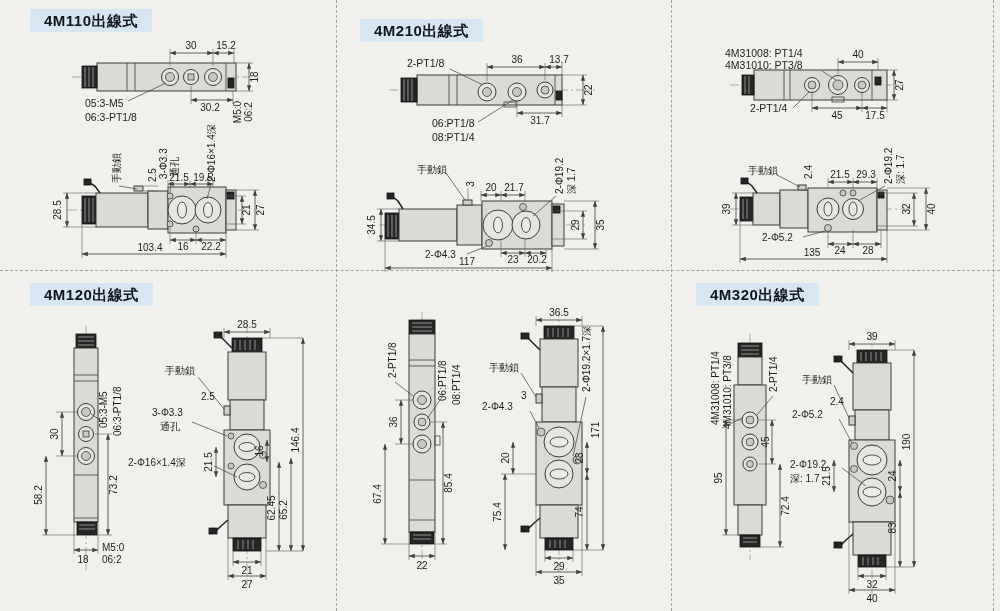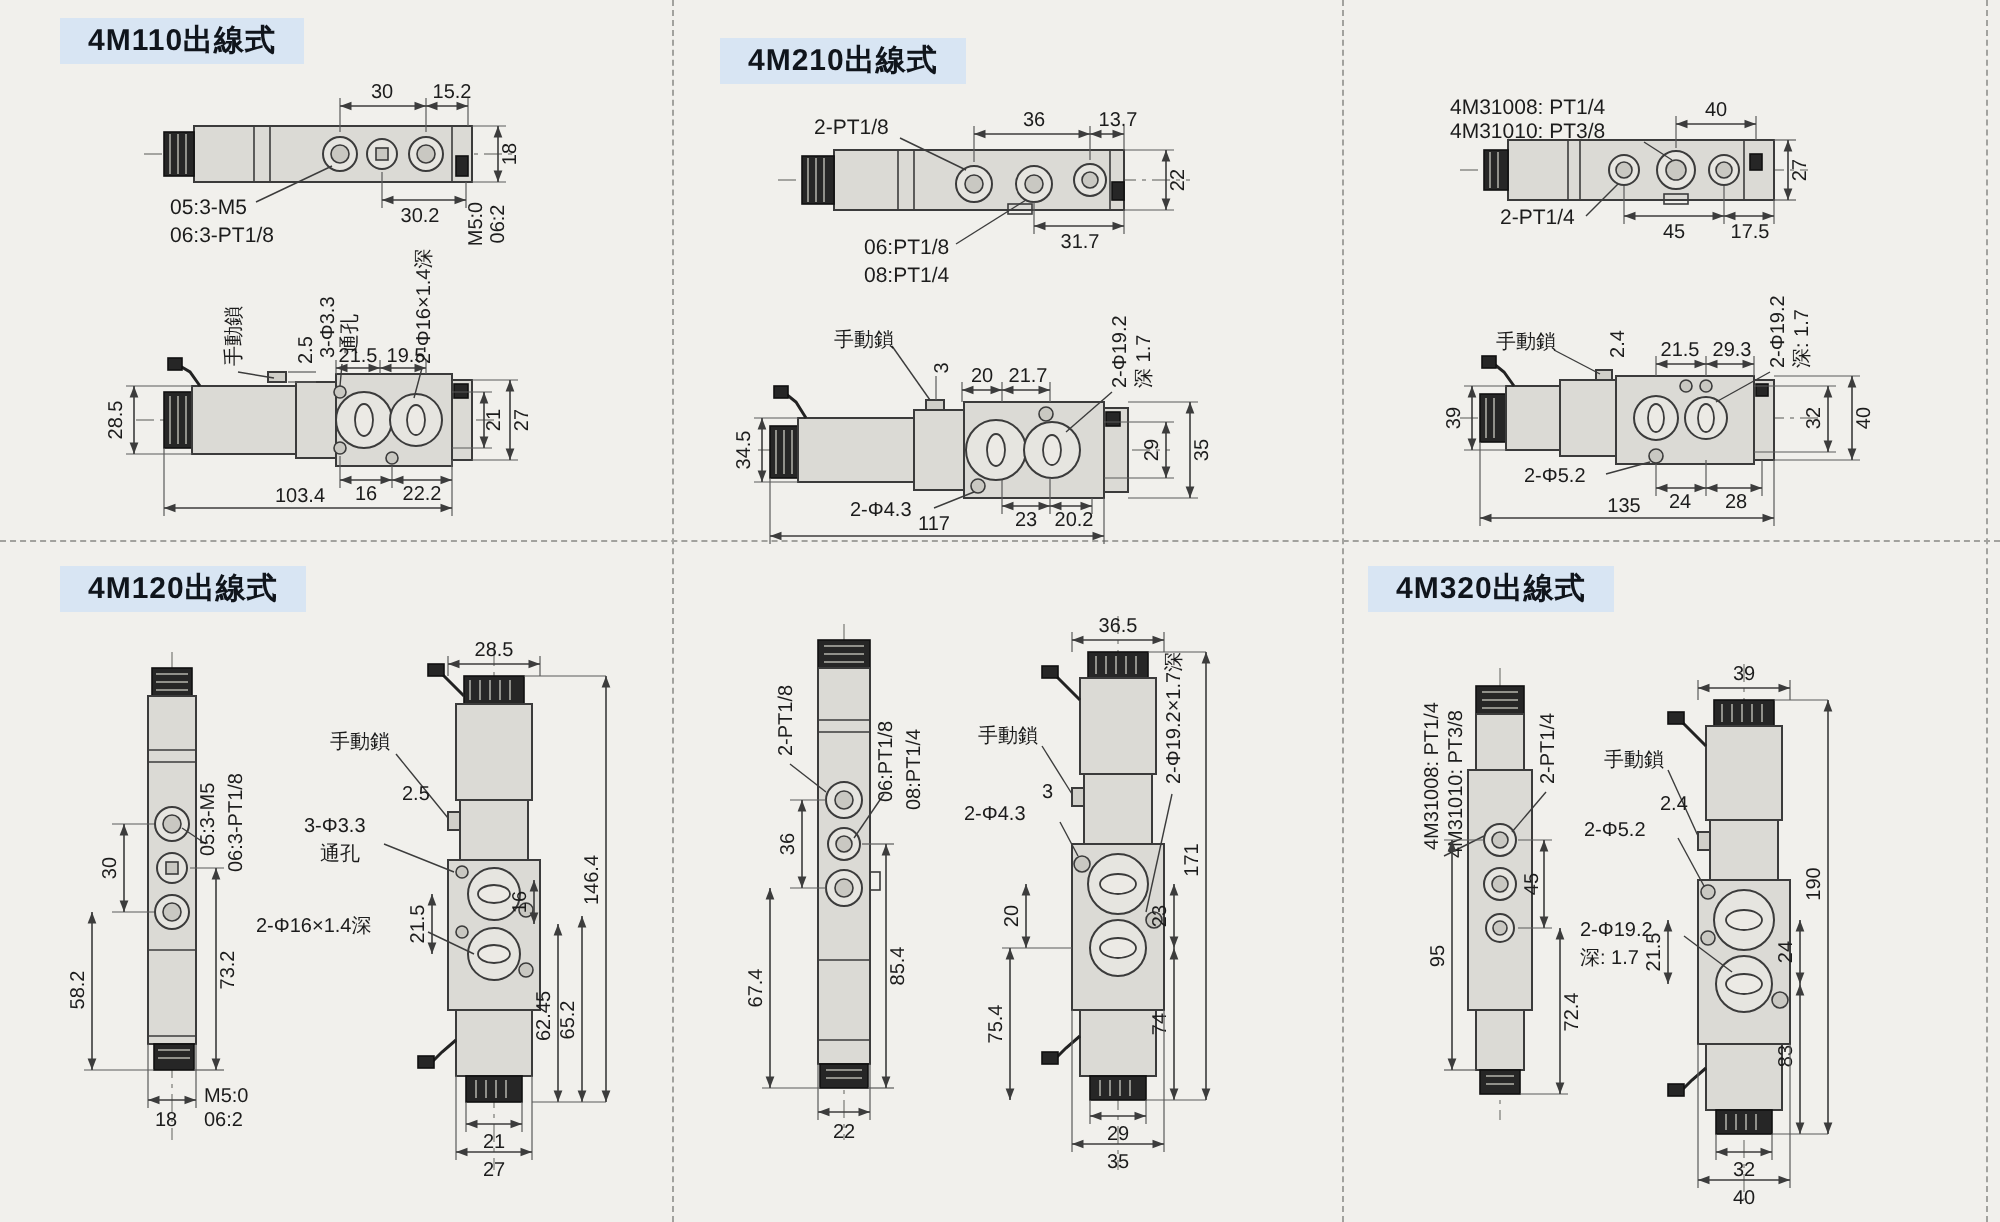--- a/index.html
+++ b/index.html
@@ -590,21 +590,21 @@
       <text class="tm" x="222" y="300">29</text>
       <line class="ext" x1="199" y1="235" x2="199" y2="306"></line>
           <line class="ext" x1="245" y1="235" x2="245" y2="306"></line>
       <line class="dim" x1="199" y1="302" x2="245" y2="302" marker-start="url(#arw)" marker-end="url(#arw)"></line>
       <text class="tm" x="222" y="314">35</text>
     </g>
   </svg>
 </div>
 
 <div class="panel" style="left:672px;top:270px;width:328px;height:341px">
-  <div class="badge" style="left:12px;top:13px">4M320出線式</div>
+  <div class="badge" style="left:24px;top:13px">4M320出線式</div>
   <svg width="328" height="341" viewBox="0 0 328 341">
     <g>
       <line class="cl" x1="78" y1="64" x2="78" y2="290"></line>
       <rect class="cn" x="66" y="73" width="24" height="14"></rect>
       <line class="rib" x1="69" y1="76" x2="87" y2="76"></line>
           <line class="rib" x1="69" y1="80" x2="87" y2="80"></line>
           <line class="rib" x1="69" y1="84" x2="87" y2="84"></line>
       <rect class="vb" x="66" y="87" width="24" height="28"></rect>
       <rect class="vb" x="62" y="115" width="32" height="120"></rect>
       <circle class="pc" cx="78" cy="150" r="8"></circle>

